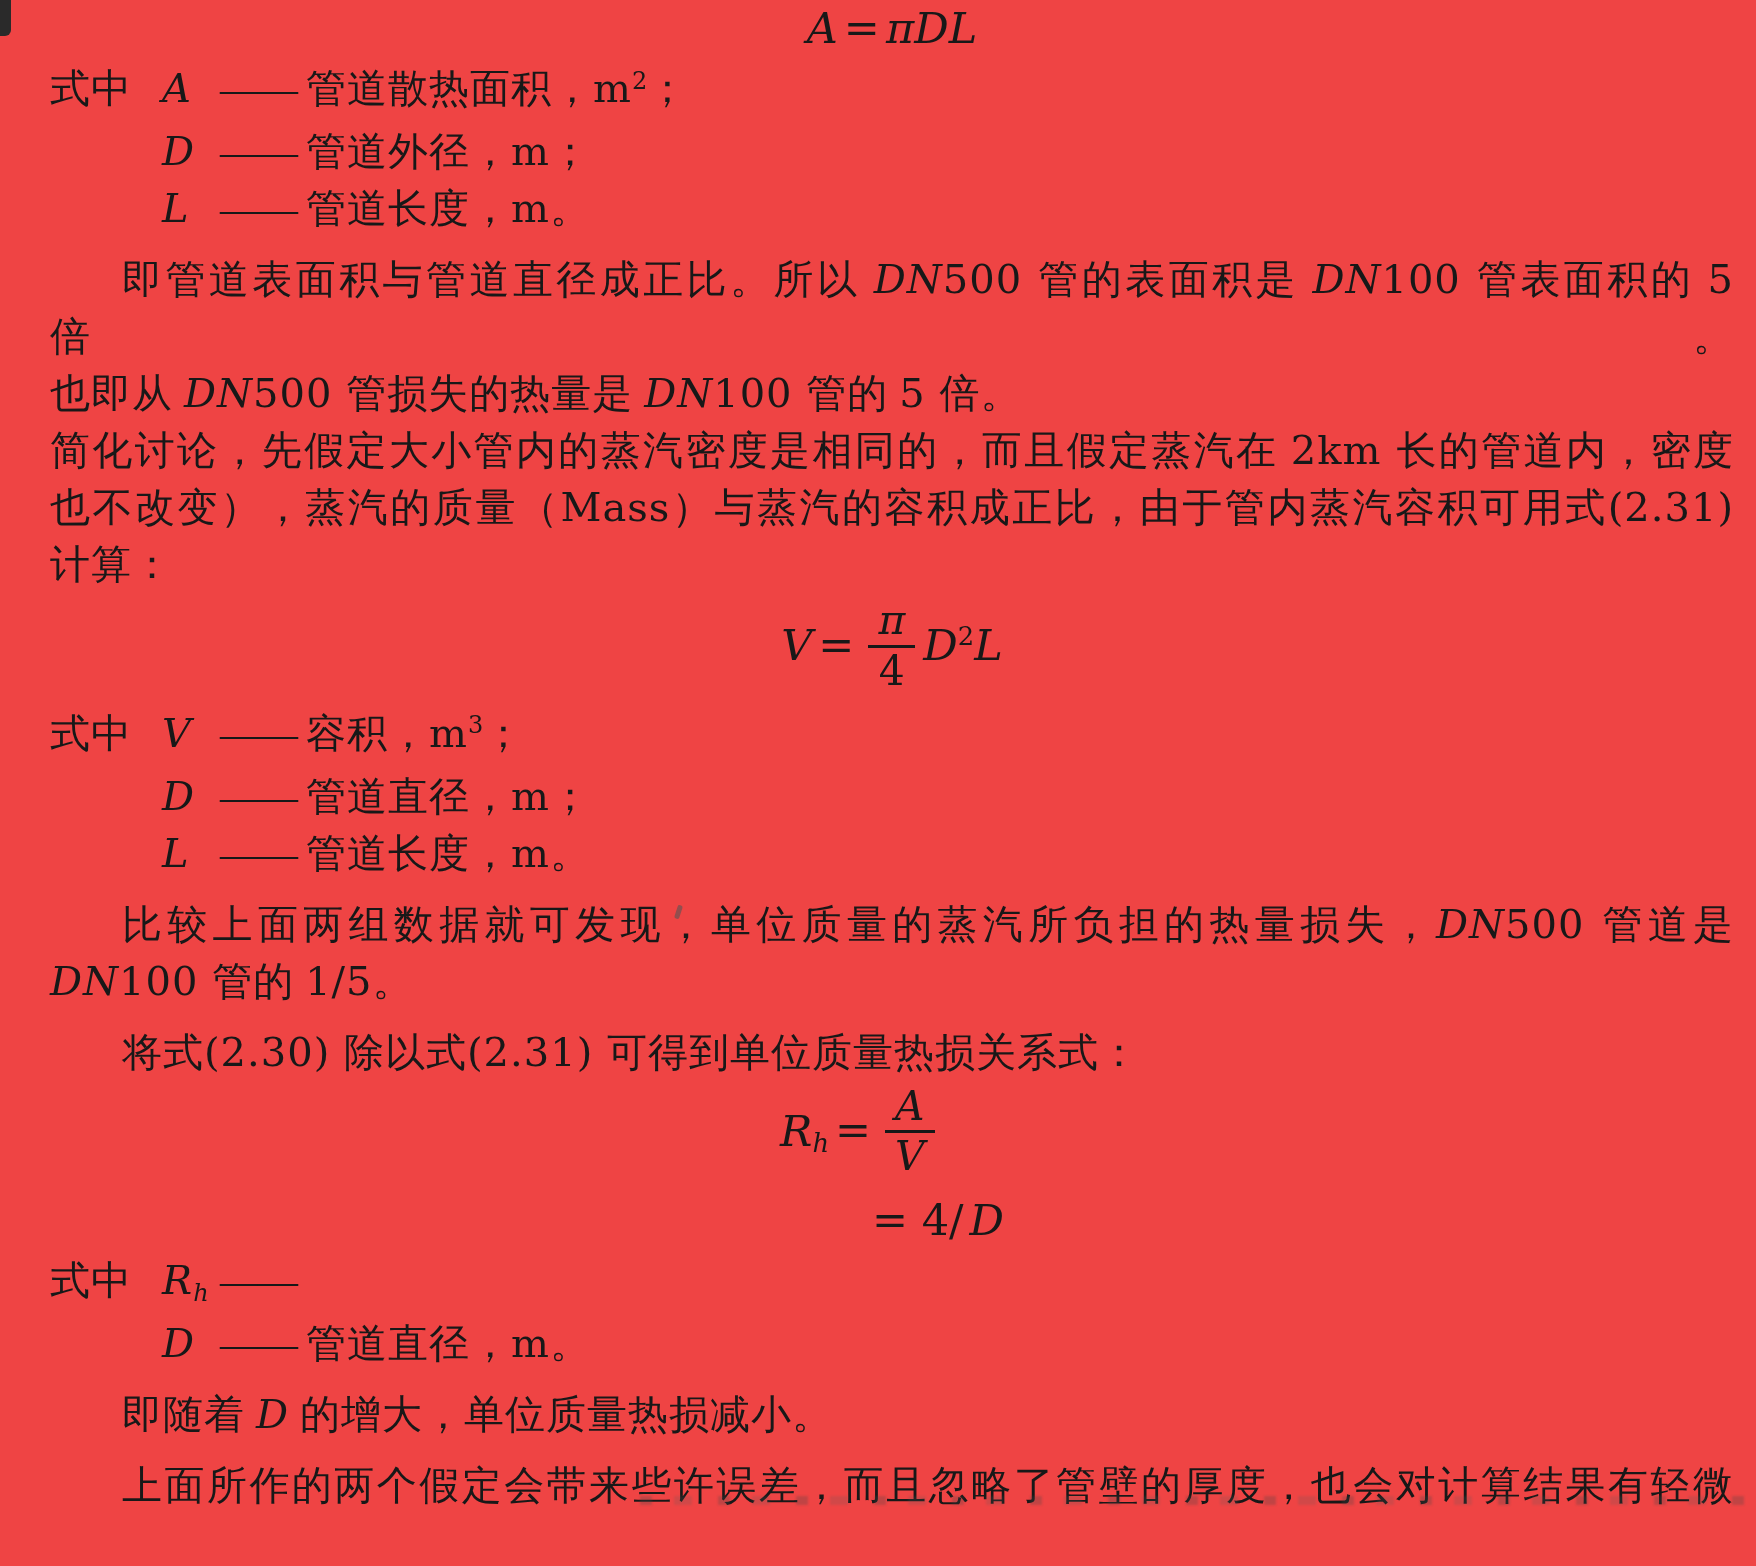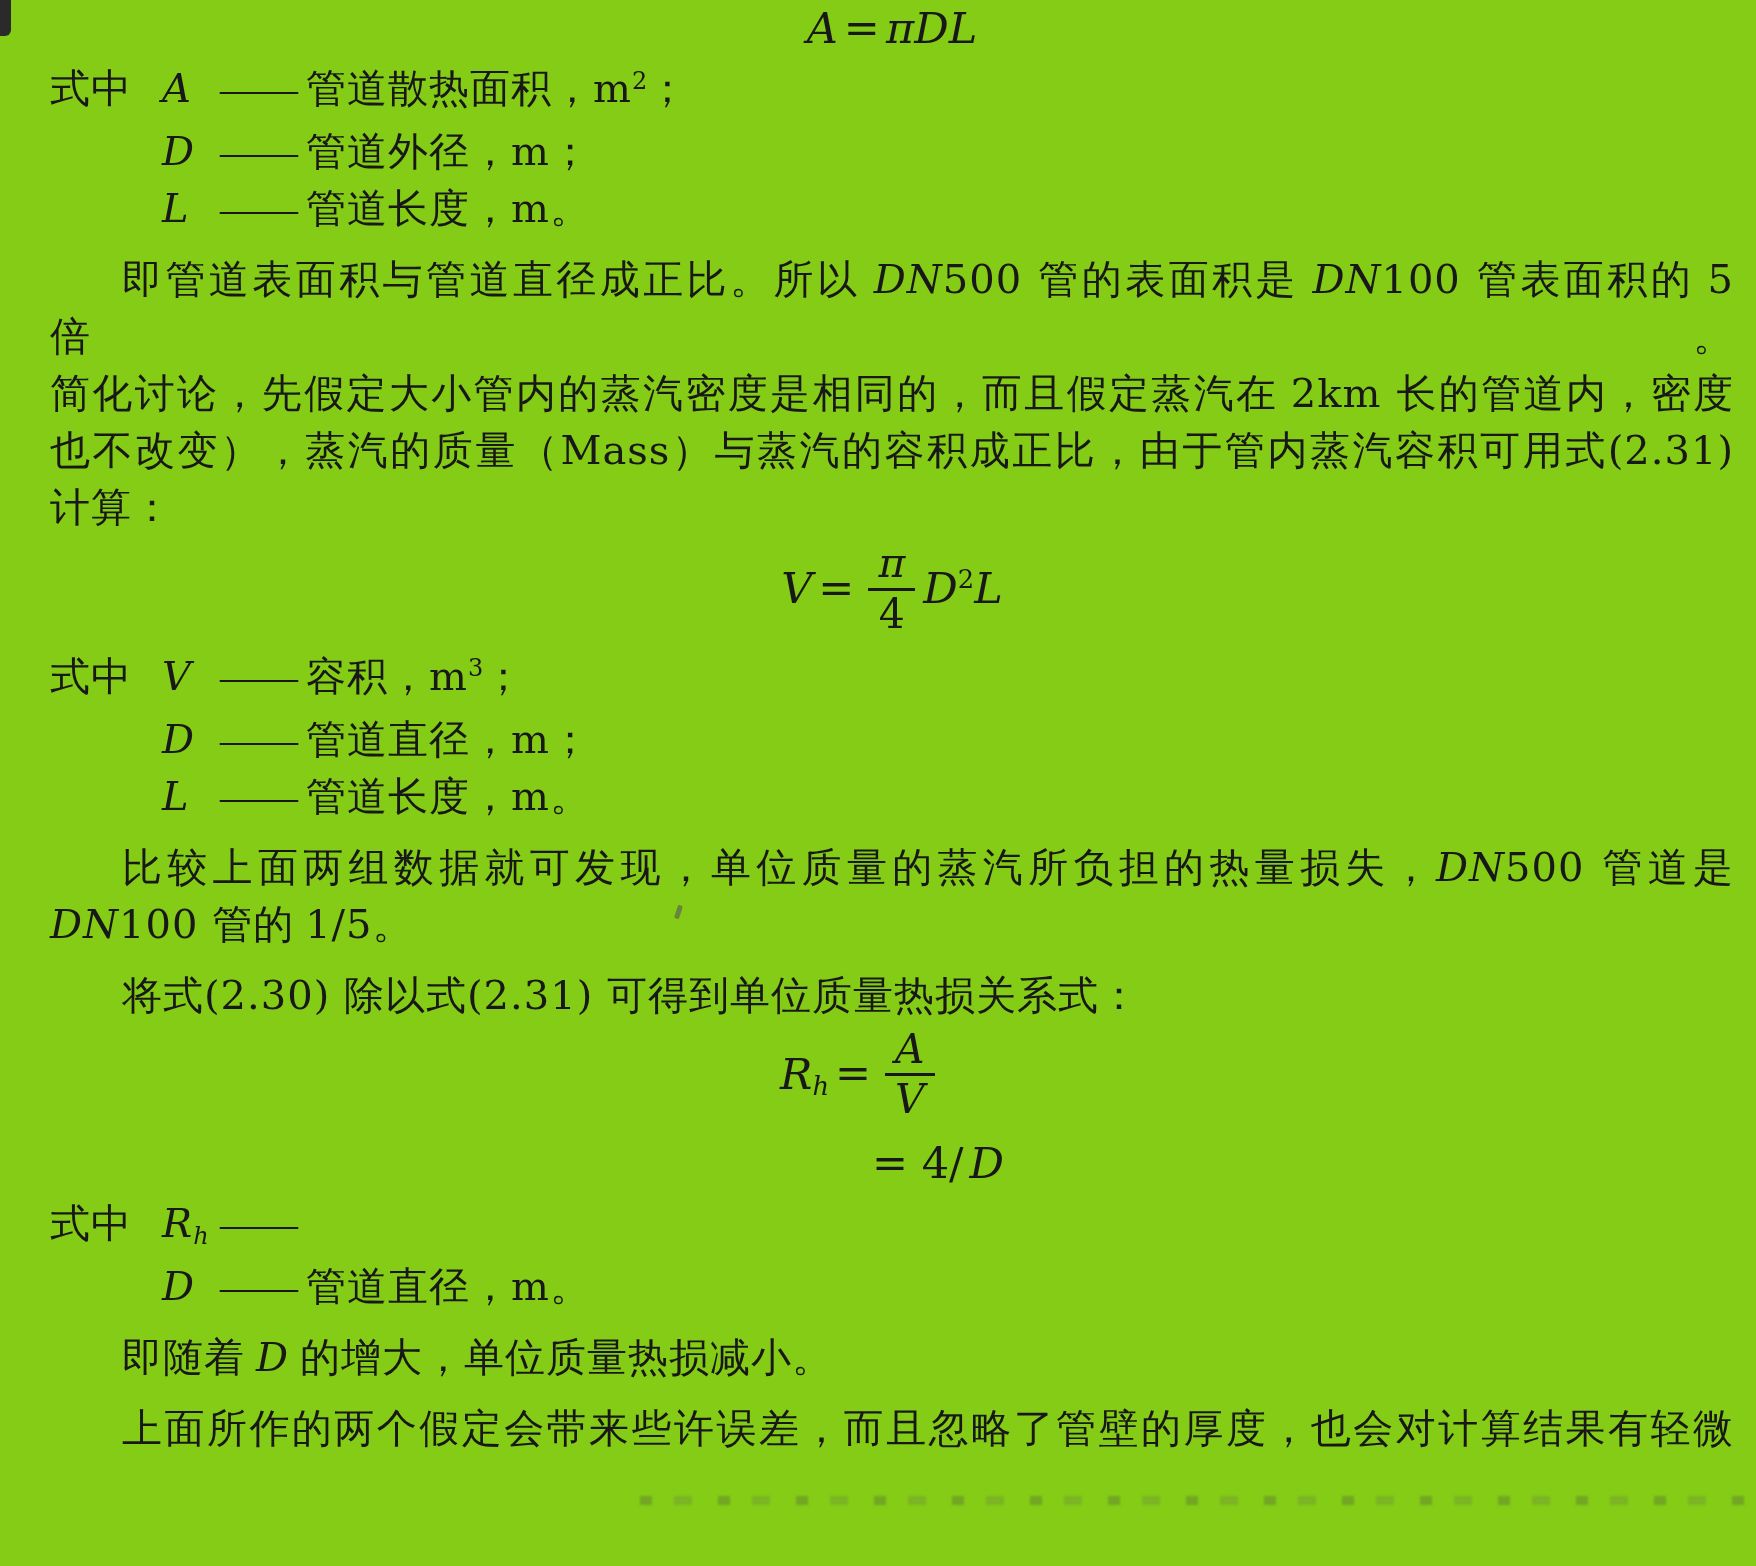--- a/index.html
+++ b/index.html
@@ -1,20 +1,20 @@
 <!DOCTYPE html>
 <html><head>
 <meta charset="utf-8">
 <style>
   html,body { margin:0; padding:0; background:#ffffff; }
   .page {
     position:relative;
     width:1756px; height:1566px;
     box-sizing:border-box;
-    background:#84cc16;
+    background:#ef4444;
     color:#181818;
     font-family:"Liberation Serif","DejaVu Serif",serif;
     padding:2px 22px 16px 50px;
     overflow:hidden;
   }
   
   .t-line {
     font-size:40px;
     line-height:57px;
     letter-spacing:1px;
@@ -103,20 +103,21 @@
           <span class="def-desc"><span class="s-c">管道外径，</span><span class="s-r">m</span><span class="s-c">；</span></span>
         </div>
         <div class="def-row">
           <span class="def-label"></span>
           <span class="def-sym"><span class="s-i">L</span></span>
           <span class="def-dash">——</span>
           <span class="def-desc"><span class="s-c">管道长度，</span><span class="s-r">m</span><span class="s-c">。</span></span>
         </div>
       </div>
       <div class="t-line indent justify"><span class="s-c">即管道表面积与管道直径成正比。所以 </span><span class="s-i">DN</span><span class="s-r">500 </span><span class="s-c">管的表面积是 </span><span class="s-i">DN</span><span class="s-r">100 </span><span class="s-c">管表面积的 </span><span class="s-r">5 </span><span class="s-c">倍。</span></div>
+      <div class="t-line"><span class="s-c">也即从 </span><span class="s-i">DN</span><span class="s-r">500 </span><span class="s-c">管损失的热量是 </span><span class="s-i">DN</span><span class="s-r">100 </span><span class="s-c">管的 </span><span class="s-r">5 </span><span class="s-c">倍。</span></div>
       <div class="t-line justify"><span class="s-c">简化讨论，先假定大小管内的蒸汽密度是相同的，而且假定蒸汽在 </span><span class="s-r">2km </span><span class="s-c">长的管道内，密度</span></div>
       <div class="t-line justify"><span class="s-c">也不改变），蒸汽的质量（</span><span class="s-r">Mass</span><span class="s-c">）与蒸汽的容积成正比，由于管内蒸汽容积可用式</span><span class="s-r">(2.31)</span></div>
       <div class="t-line"><span class="s-c">计算：</span></div>
       <div class="formula eq-v"><div class="formula-inner"><div class="f-line"><span class="s-i">V</span><span class="s-r">=</span><span class="frac">
               <span class="fr-num s-i">π</span>
               <span class="fr-den s-r">4</span>
             </span><span class="s-i">D</span><span class="s-sup">2</span><span class="s-i">L</span></div></div></div>
       <div class="defs">
         <div class="def-row">
           <span class="def-label">式中</span>

